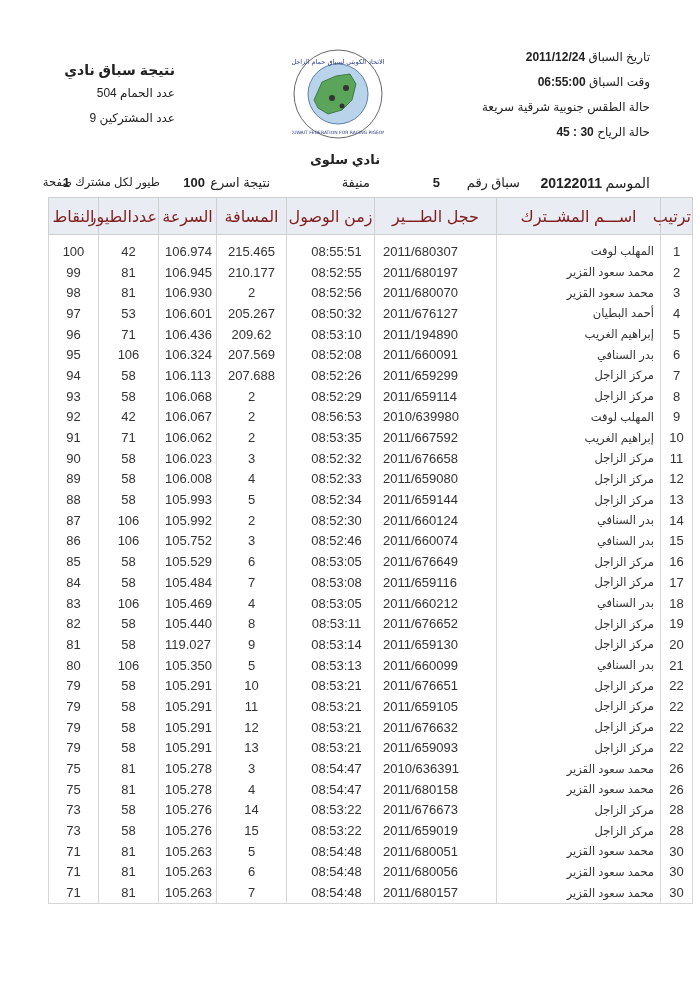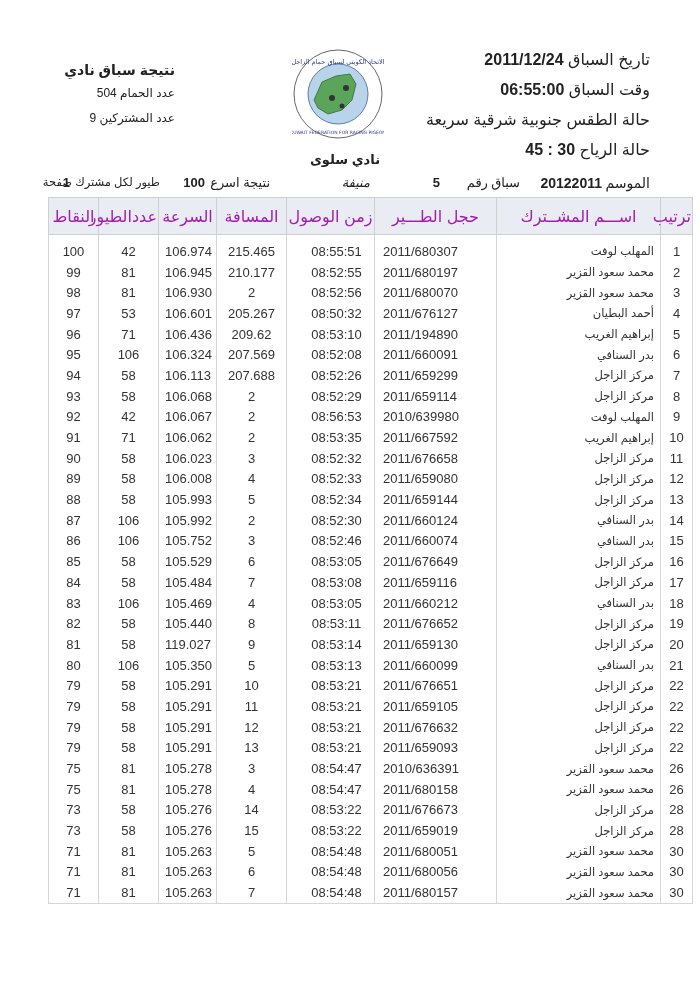--- a/index.html
+++ b/index.html
@@ -4,29 +4,29 @@
 <style>
   html, body { margin:0; padding:0; background:#ffffff; }
   body { width:700px; height:989px; position:relative; overflow:hidden;
          font-family:"Liberation Sans", "DejaVu Sans", sans-serif; color:#222; }
   .abs { position:absolute; }
   .left-info { left:60px; top:62px; width:115px; text-align:right; direction:rtl; }
   .left-info .title { font-size:14px; font-weight:bold; margin-bottom:8px; white-space:nowrap; }
   .left-info .line { font-size:12px; margin-bottom:11px; white-space:nowrap; }
   .left-info .line b { font-weight:normal; }
   .right-info { right:50px; top:50px; width:180px; text-align:right; direction:rtl; }
-  .right-info .line { font-size:16px; margin-bottom:11px; white-space:nowrap; }
+  .right-info .line { font-size:12px; margin-bottom:11px; white-space:nowrap; }
   .right-info .line b { font-weight:bold; }
   .logo { left:292px; top:48px; width:92px; height:92px; }
   .club { left:300px; top:152px; width:90px; text-align:center; font-size:13px; font-weight:bold; direction:rtl; }
   .meta-row { left:55px; right:50px; top:175px; height:20px; font-size:13px; }
   .meta-row span { position:absolute; white-space:nowrap; }
   .bold { font-weight:bold; }
   table.results { position:absolute; left:48px; top:197px; width:604px; border-collapse:collapse; direction:rtl; table-layout:fixed; }
-  table.results th { background:#e9ecf2; font-weight:normal; font-size:16px; height:34px; border:1px solid #cfcfcf; color:#a21caf; }
+  table.results th { background:#e9ecf2; font-weight:normal; font-size:16px; height:34px; border:1px solid #cfcfcf; color:#7f1d1d; }
   table.results td { font-size:13px; height:20.7px; padding:0; text-align:center; border-left:1px solid #d6d6d6; border-right:1px solid #d6d6d6; color:#333; white-space:nowrap; }
   table.results tr.spacer td { height:6px; }
   table.results tr:last-child td { border-bottom:1px solid #d6d6d6; }
   td.name { text-align:right !important; padding-right:6px !important; font-size:11.5px !important; }
   td.ring { text-align:left !important; padding-left:8px !important; }
   td.time { text-align:center; padding-left:12px !important; }
   td.speed { text-align:left !important; padding-left:6px !important; }
 </style>
 </head>
 <body>
@@ -75,21 +75,21 @@
   </div>
 </div>
 
 <div class="abs club">نادي سلوى</div>
 
 <div class="abs meta-row">
   <span style="right:0; font-size:14px;">الموسم</span>
   <span style="right:48px; font-size:14px;" class="bold">20122011</span>
   <span style="right:130px;font-family:Liberation Serif, serif;">سباق رقم</span>
   <span style="right:210px;" class="bold">5</span>
-  <span style="right:280px;font-style:italic;">منيفة</span>
+  <span style="right:280px;">منيفة</span>
   <span style="right:380px;">نتيجة اسرع</span>
   <span style="right:445px;" class="bold">100</span>
   <span style="right:490px; font-size:11.5px;">طيور لكل مشترك صفحة</span>
   <span style="right:580px;" class="bold">1</span>
 </div>
 
 <table class="results">
   <colgroup>
     <col style="width:32px">
     <col style="width:164px">

